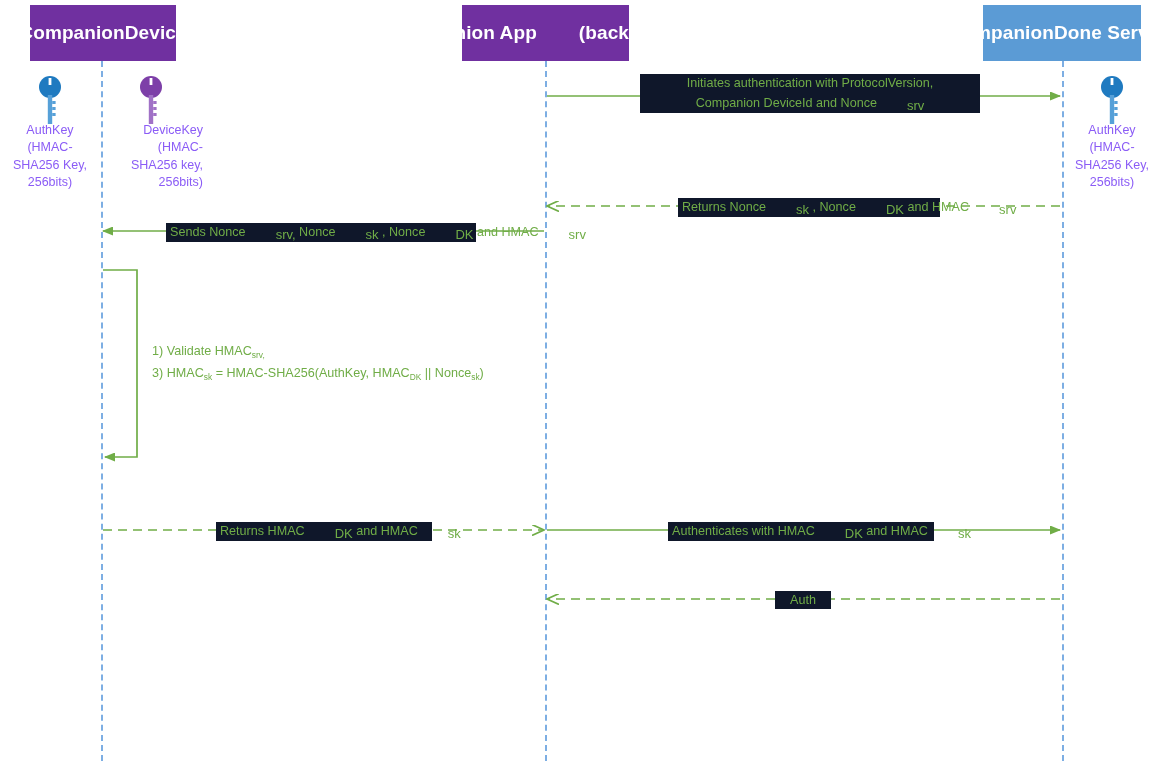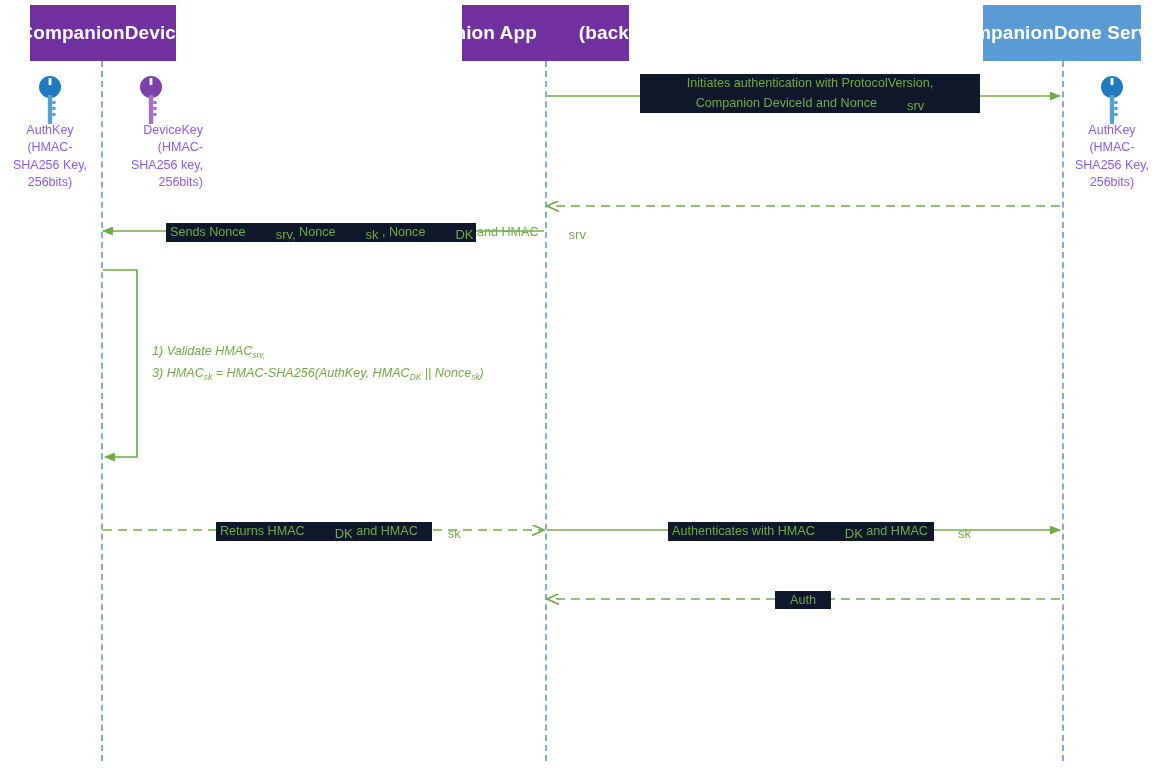--- a/index.html
+++ b/index.html
@@ -64,21 +64,20 @@
     top: 3px;
     padding-left: 30px;
   }
   .proc-text {
     position: absolute;
     color: #70ad47;
     font-size: 12.6px;
     line-height: 1.72;
     white-space: nowrap;
     text-align: left;
-    font-style: italic;
   }
   .proc-text div { display: block; }
   .proc-text sub {
     font-size: 8.4px;
     vertical-align: baseline;
     position: relative;
     top: 3px;
   }
   svg.overlay {
     position: absolute;
@@ -189,20 +188,23 @@
     <line x1="547" y1="530" x2="1060" y2="530" stroke="#70ad47" stroke-width="1.7" marker-end="url(#filled-right)"></line>
 
     <line x1="1060" y1="599" x2="547" y2="599" stroke="#70ad47" stroke-width="1.7" stroke-dasharray="9,6" marker-end="url(#open-left)"></line>
   </svg>
 
   <div class="msg-label two-line" style="left:640px; top:74px; width:340px;">
     <div>Initiates authentication with ProtocolVersion,</div>
     <div>Companion DeviceId and Nonce<sub>srv</sub></div>
   </div>
 
+  <div class="msg-label" style="left:678px; top:198px; width:262px;">
+    <div>Returns Nonce<sub>sk</sub> , Nonce<sub>DK</sub> and HMAC<sub>srv</sub></div>
+  </div>
 
   <div class="msg-label" style="left:166px; top:223px; width:310px;">
     <div>Sends Nonce<sub>srv,</sub> Nonce<sub>sk</sub> , Nonce<sub>DK</sub> and HMAC<sub>srv</sub></div>
   </div>
 
   <div class="msg-label" style="left:216px; top:522px; width:216px;">
     <div>Returns HMAC<sub>DK</sub> and HMAC<sub>sk</sub></div>
   </div>
 
   <div class="msg-label" style="left:668px; top:522px; width:266px;">

